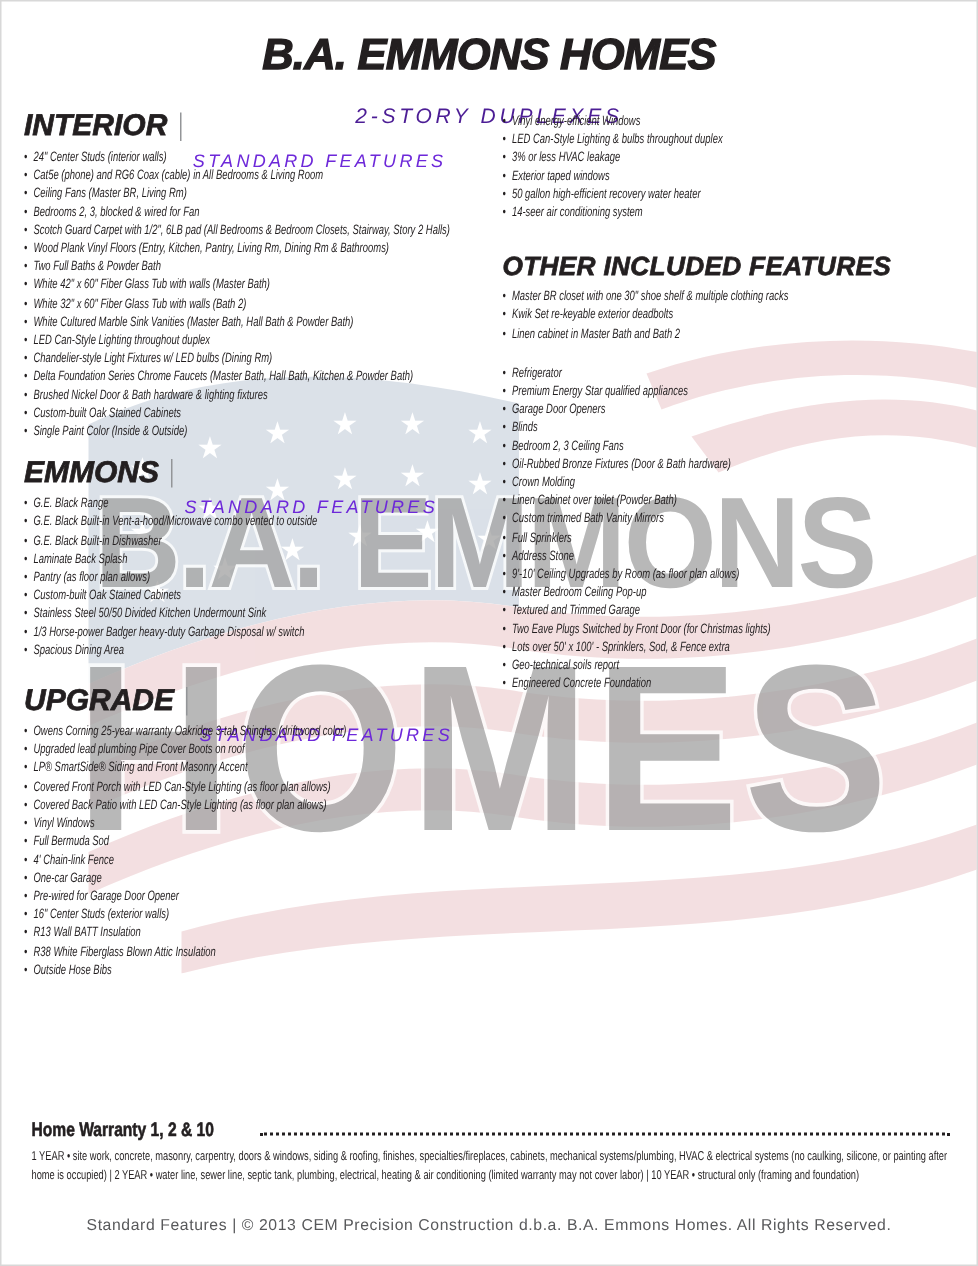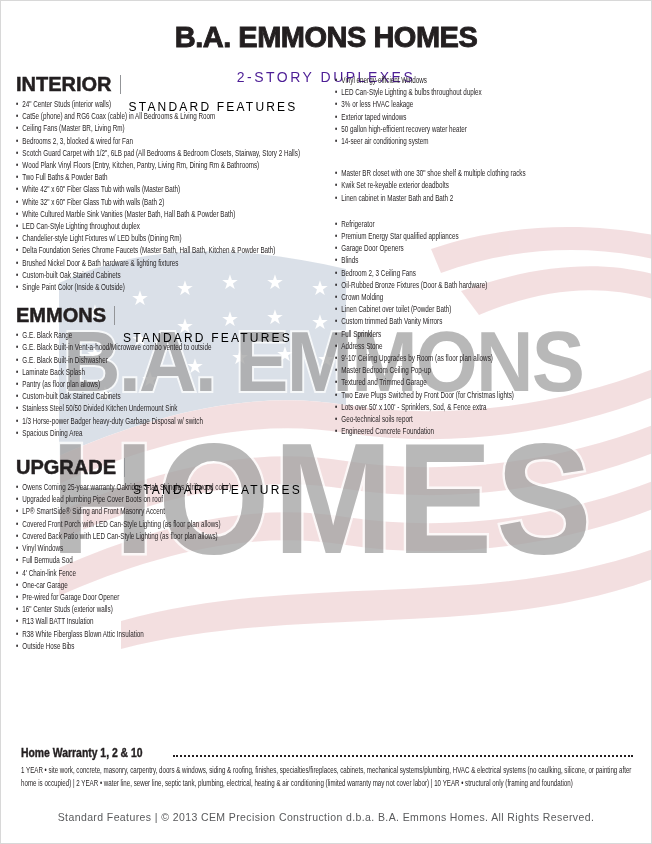--- a/index.html
+++ b/index.html
@@ -2,40 +2,40 @@
 <html><head>
 <meta charset="utf-8">
 <style>
   html,body { margin:0; padding:0; background:#efefef; }
   .page {
     position:relative; width:652px; height:844px; margin:0 auto;
     background:#ffffff; border:1px solid #d8d8d8; box-sizing:border-box;
     overflow:hidden; font-family:"Liberation Sans", sans-serif; color:#231f20;
   }
   
-  .masthead { position:absolute; top:20px; left:0; width:100%; text-align:center; }
+  .masthead { position:absolute; top:20px; left:0; width:100%; text-align:center;font-style:italic; }
   .masthead h1 {
     margin:0; font-size:29px; font-weight:900; letter-spacing:-0.5px;
     -webkit-text-stroke:0.9px #231f20; color:#231f20;
   }
   .masthead .sub {
     margin-top:15px; font-size:14px; letter-spacing:2.5px; color:#4c1d95;
   }
   
   .watermark { position:absolute; left:0; top:218px; width:652px; height:430px; pointer-events:none; }
   
   .col { position:absolute; }
   .col-left  { left:15px;  top:73px; width:312px; }
   .col-right { left:334px; top:73px; width:318px; }
   .big-head { display:flex; align-items:center; height:20px; margin:0 0 4px 0; }
   .big-head .main { font-size:20px; font-weight:900; letter-spacing:0; -webkit-text-stroke:0.5px #231f20; }
   .big-head .sep  { width:1px; height:19px; background:#939598; margin:0 8px; }
-  .big-head .subl { font-size:12px; color:#000000; letter-spacing:2.2px;margin-top:46px; }
+  .big-head .subl { font-size:12px; color:#6d28d9; letter-spacing:2.2px;margin-top:46px; }
   .right-head { font-size:17.5px; font-weight:900; letter-spacing:0.2px; -webkit-text-stroke:0.5px #231f20; height:20px; margin:0 0 4px 0; }
-  .sec { position:relative; }
+  .sec { position:relative;font-style:italic; }
   .mt12 { margin-top:12px; } .mt18 { margin-top:18px; } .mt20 { margin-top:20px; } .mt14 { margin-top:14px; }
   ul.features {
     list-style:none; margin:0; padding:0;
     width:143%; transform:scaleX(0.70); transform-origin:0 0;
     font-size:9px; line-height:12.2px; color:#231f20;
   }
   ul.features li { position:relative; padding-left:9px; white-space:nowrap; }
   ul.features li::before { content:"•"; position:absolute; left:0; top:0; font-size:9px; }
   
   .footer { position:absolute; left:20px; right:18px; top:744px; }
@@ -184,20 +184,21 @@
       <li class="feature"><span>Vinyl energy-efficient Windows</span></li>
           <li class="feature"><span>LED Can-Style Lighting &amp; bulbs throughout duplex</span></li>
           <li class="feature"><span>3% or less HVAC leakage</span></li>
           <li class="feature"><span>Exterior taped windows</span></li>
           <li class="feature"><span>50 gallon high-efficient recovery water heater</span></li>
           <li class="feature"><span>14-seer air conditioning system</span></li>
         </ul>
     </div>
 
     <div class="sec mt20">
+      <div class="right-head">OTHER INCLUDED FEATURES</div>
       <ul class="features">
 
       <li class="feature"><span>Master BR closet with one 30" shoe shelf &amp; multiple clothing racks</span></li>
           <li class="feature"><span>Kwik Set re-keyable exterior deadbolts</span></li>
           <li class="feature"><span>Linen cabinet in Master Bath and Bath 2</span></li>
         </ul>
     </div>
 
     <div class="sec mt14">
       <ul class="features">

